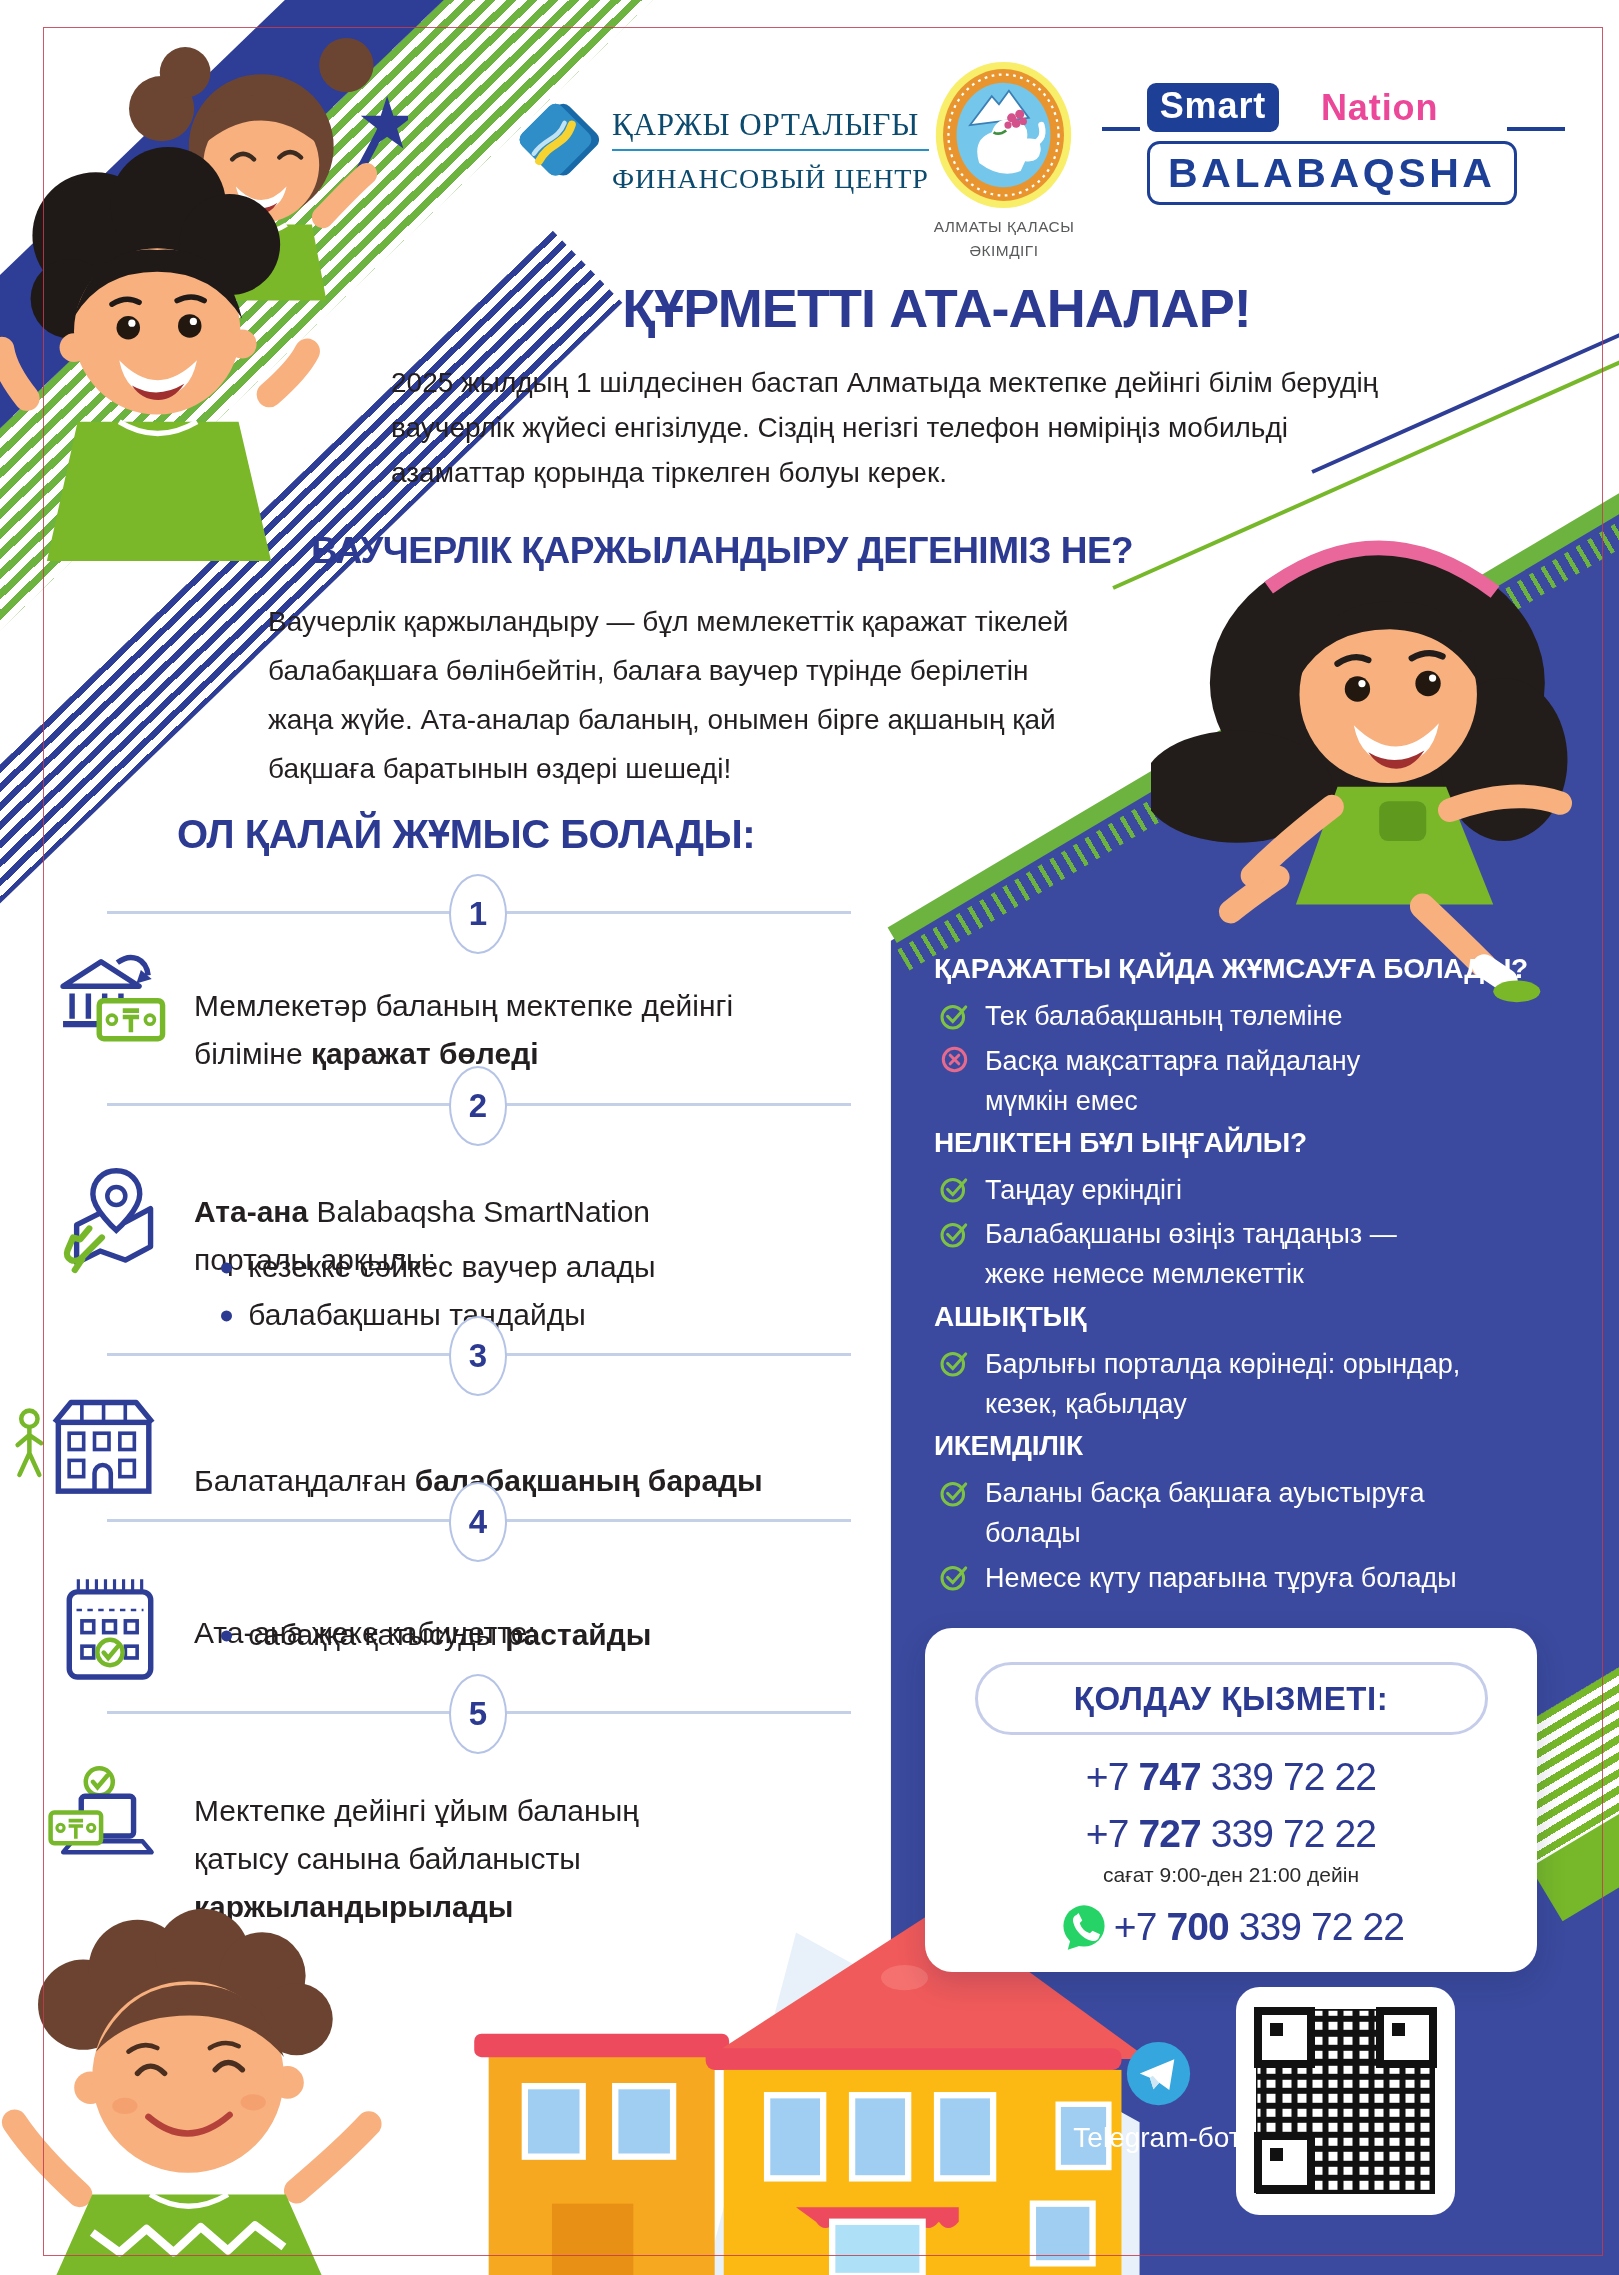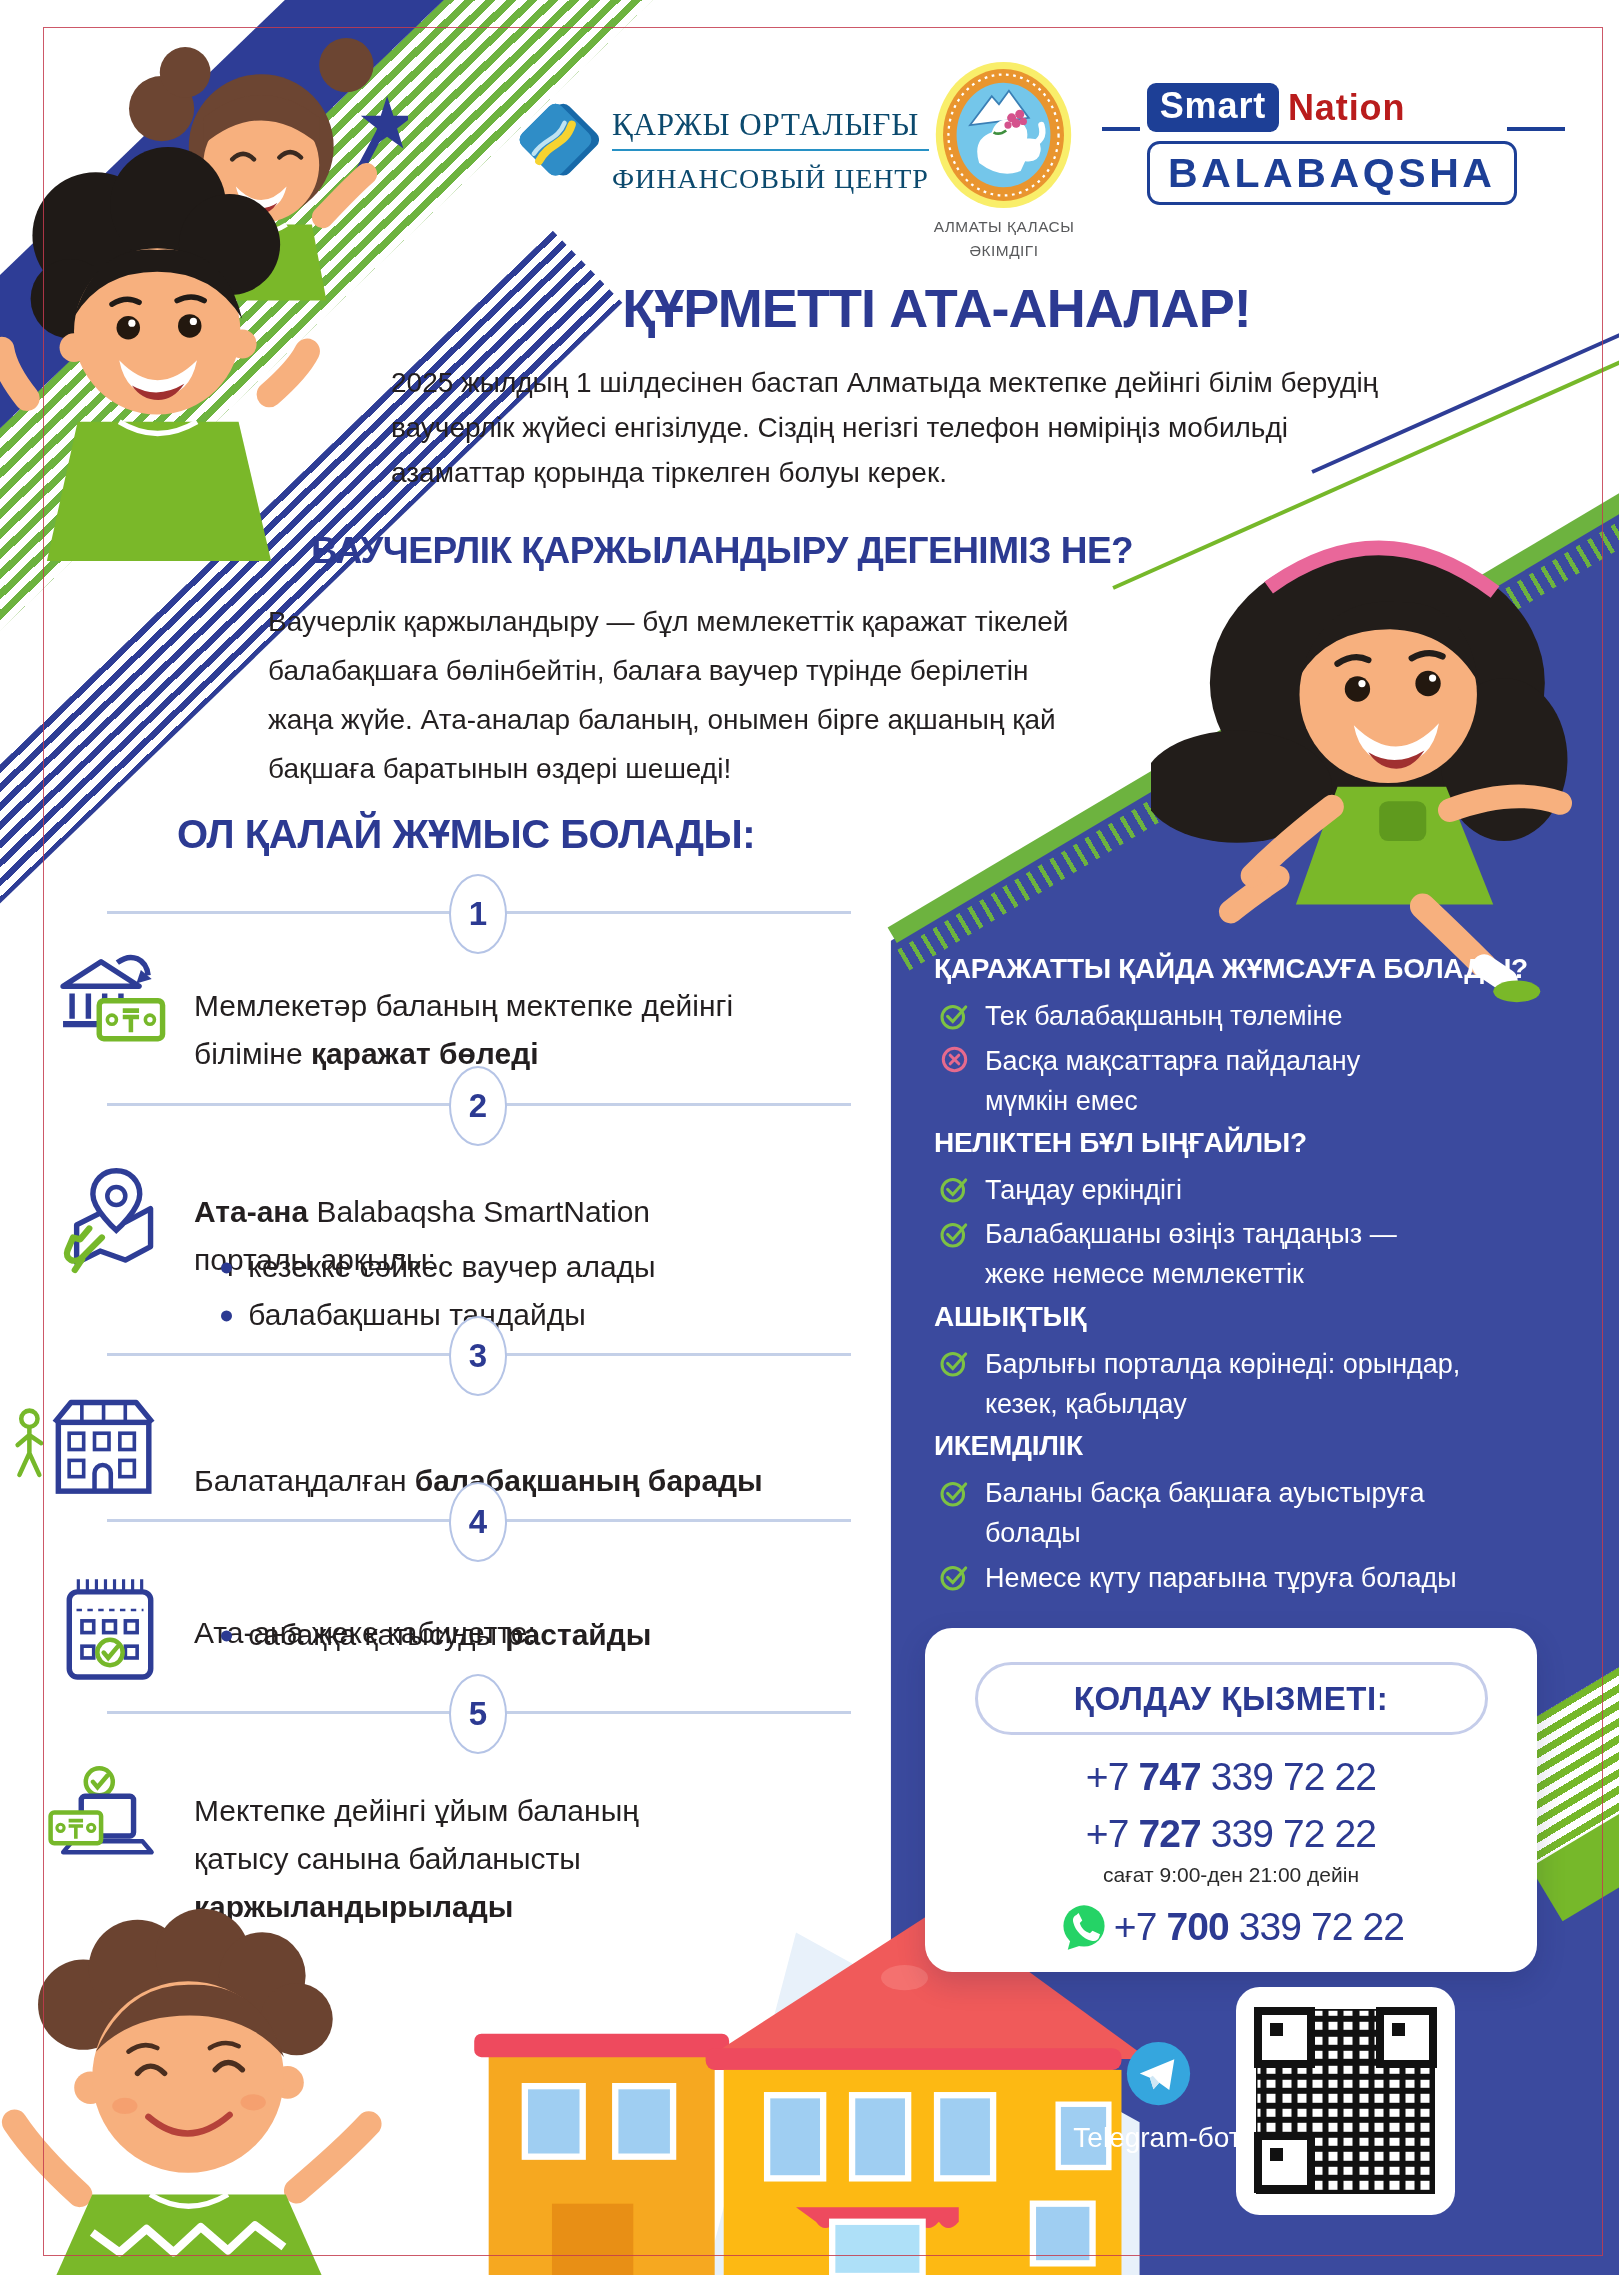--- a/index.html
+++ b/index.html
@@ -14,24 +14,24 @@
   .band-green-hatch{background:repeating-linear-gradient(to bottom,#6db33f 0 7.2px,#ffffff 7.2px 14.5px);}
   .band-blue-hatch{background:repeating-linear-gradient(to bottom,#2e3d96 0 6.3px,#ffffff 6.3px 13.6px);}
 
   .thin-line{position:absolute;height:3.6px;transform:rotate(-24deg);transform-origin:left center;}
 
   
   .fin-text{font-family:"Liberation Serif",serif;color:#0c4a6e;}
   .fin-line1{font-size:31px;letter-spacing:0.9px;border-bottom:2.7px solid #2791c5;padding-bottom:6.3px;}
   .fin-line2{font-size:28px;letter-spacing:0.9px;margin-top:12px;}
   .emblem-caption{font-size:15.4px;line-height:24.4px;color:#58595b;text-align:center;letter-spacing:0.5px;}
-  .sn-row{display:flex;align-items:center;gap:9px;}
+  .sn-row{display:flex;align-items:center;}
   .sn-smart{background:#1d3f96;color:#fff;font-weight:700;font-size:36px;padding:1.8px 12.7px 5.4px;
             border-radius:9px;letter-spacing:0.9px;}
-  .sn-nation{color:#b91c1c;font-weight:700;font-size:36px;letter-spacing:0.9px;}
+  .sn-nation{color:#ec4899;font-weight:700;font-size:36px;letter-spacing:0.9px;margin-left:42px;}
   .sn-product{margin-top:9px;border:3.6px solid #1d3f96;border-radius:12.7px;background:#fff;
               color:#1d3f96;font-weight:700;font-size:41px;letter-spacing:3.6px;padding:5.4px 18px;}
   .sn-bar{position:absolute;height:3.6px;background:#1d3f96;}
 
   
   .big-title{font-size:54px;font-weight:800;color:#2c3a92;text-align:center;letter-spacing:-0.9px;}
   .section-title{font-size:37px;font-weight:800;color:#2c3a92;letter-spacing:-0.5px;}
   .body-par{font-size:28px;line-height:45px;color:#231f20;}
   .body-par2{font-size:28px;line-height:49px;color:#231f20;}
 

